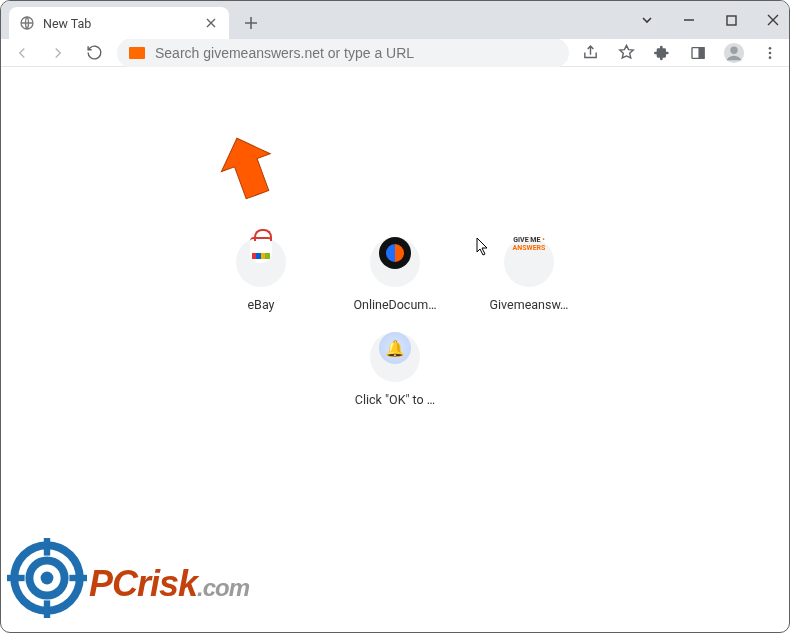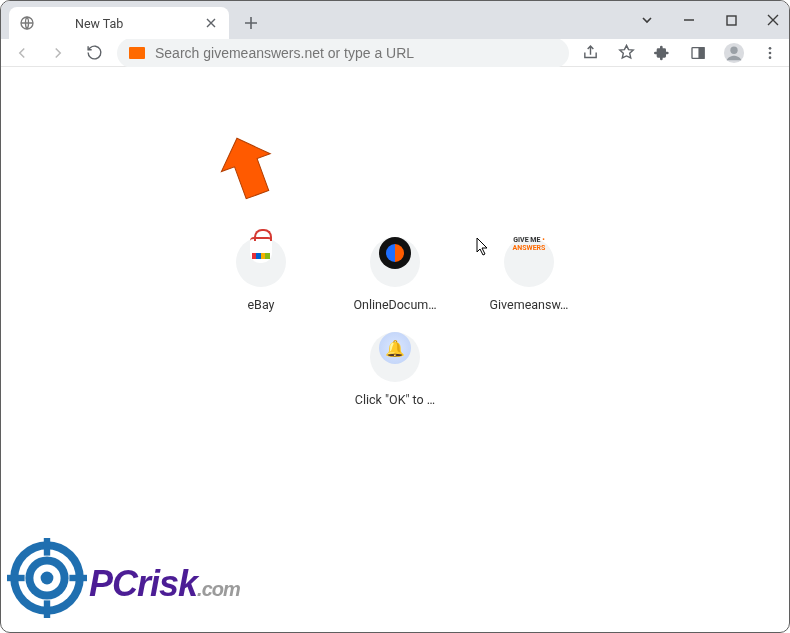--- a/index.html
+++ b/index.html
@@ -36,21 +36,21 @@
     border-radius: 8px 8px 0 0;
     display: flex;
     align-items: center;
     padding: 0 10px;
     font-size: 12.5px;
     color: #444;
     position: relative;
     gap: 8px;
   }
   .tab .fav { width: 16px; height: 16px; display:flex; align-items:center; justify-content:center; }
-  .tab .title { flex: 1; margin-left: 32px; }
+  .tab .title { flex: 1; }
   .tab .close-x {
     width: 16px; height:16px; display:flex; align-items:center; justify-content:center;
     color:#5f6368; font-size:14px; border-radius:50%;
   }
   .new-tab-btn {
     width: 28px; height: 28px;
     display:flex; align-items:center; justify-content:center;
     color:#5f6368; font-size:18px; margin-left:8px; margin-bottom:2px;
     border-radius:50%;
   }
@@ -205,22 +205,22 @@
   }
   .logo-mark .logotext {
     font-size:36px;
     font-style:italic;
     font-weight:700;
     letter-spacing:-1px;
     color:#9b9b9b;
     position:relative;
     top:6px;
   }
-  .logo-mark .logotext .pc { color:#4c1d95; }
-  .logo-mark .logotext .dotcom { font-size:20px; font-weight:700; color:#9b9b9b; }
+  .logo-mark .logotext .pc { color:#c2410c; }
+  .logo-mark .logotext .dotcom { font-size:24px; font-weight:700; color:#9b9b9b; }
 </style>
 </head>
 <body>
 
 <div class="window">
 
   <div class="tab-strip">
     <div class="tab">
       <span class="fav">
         <svg width="16" height="16" viewBox="0 0 24 24" fill="none" stroke="#7a7a7a" stroke-width="2">

